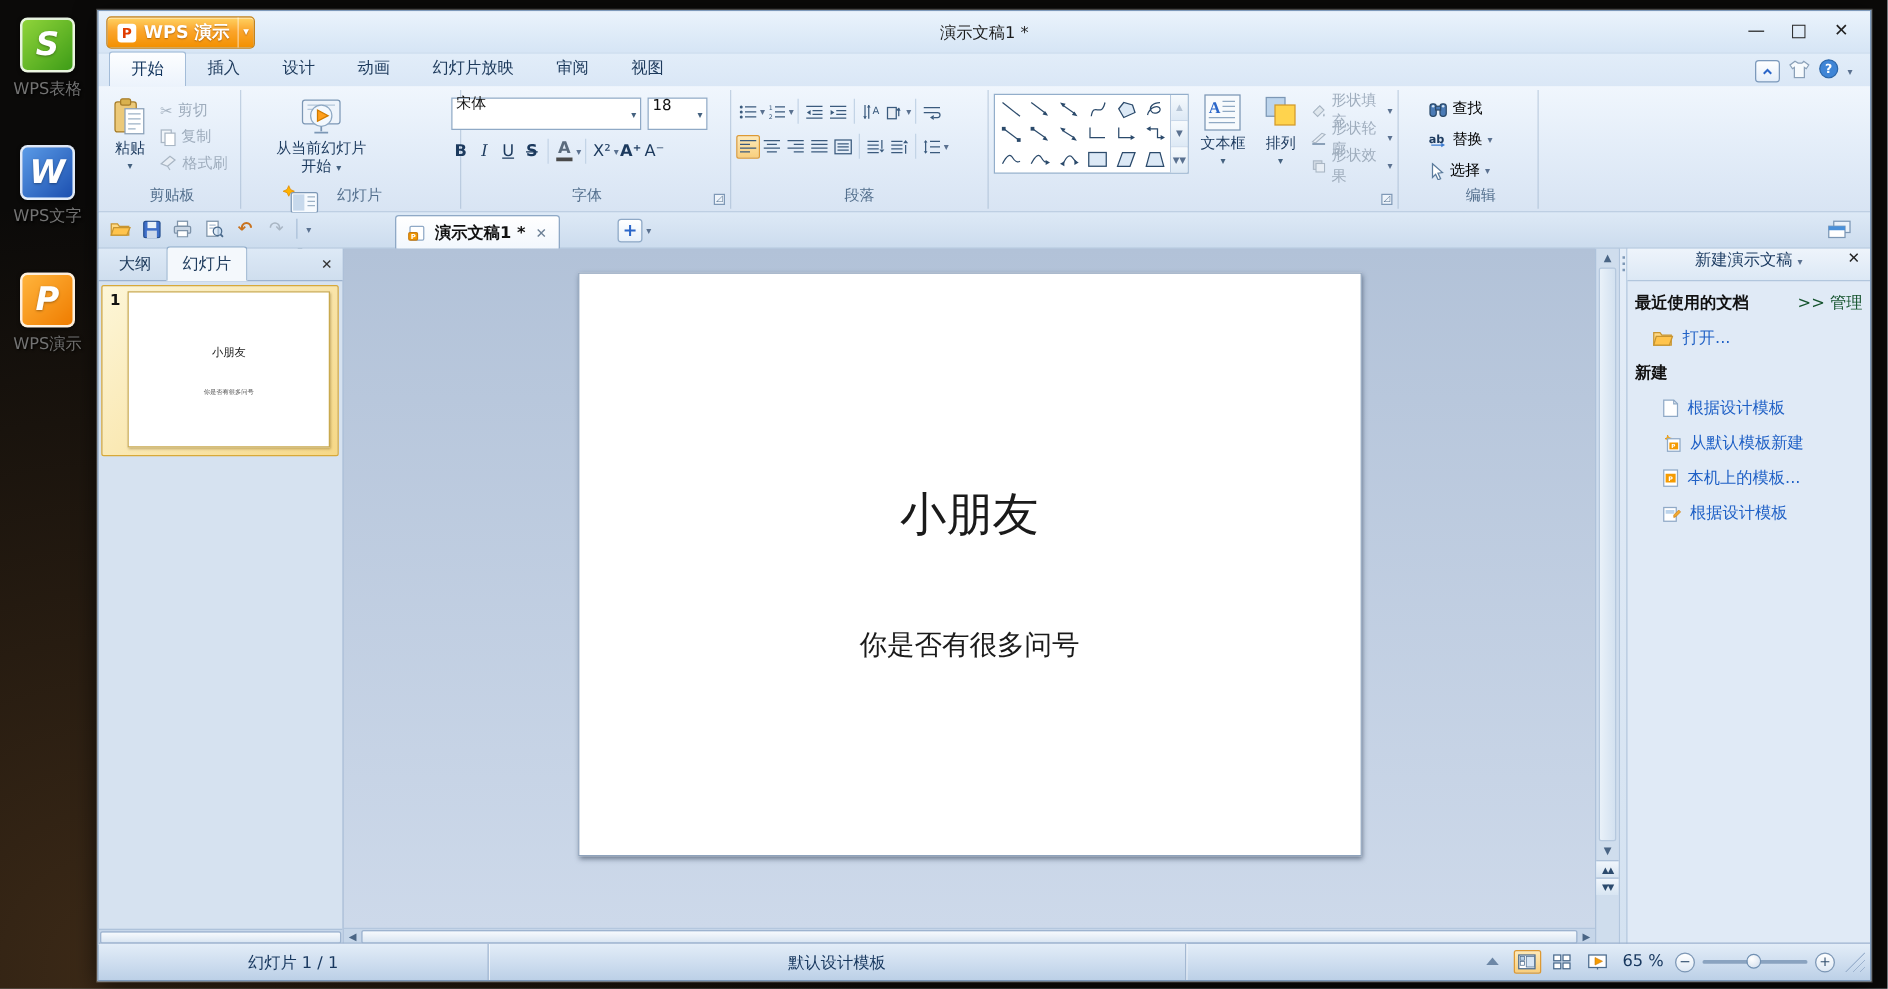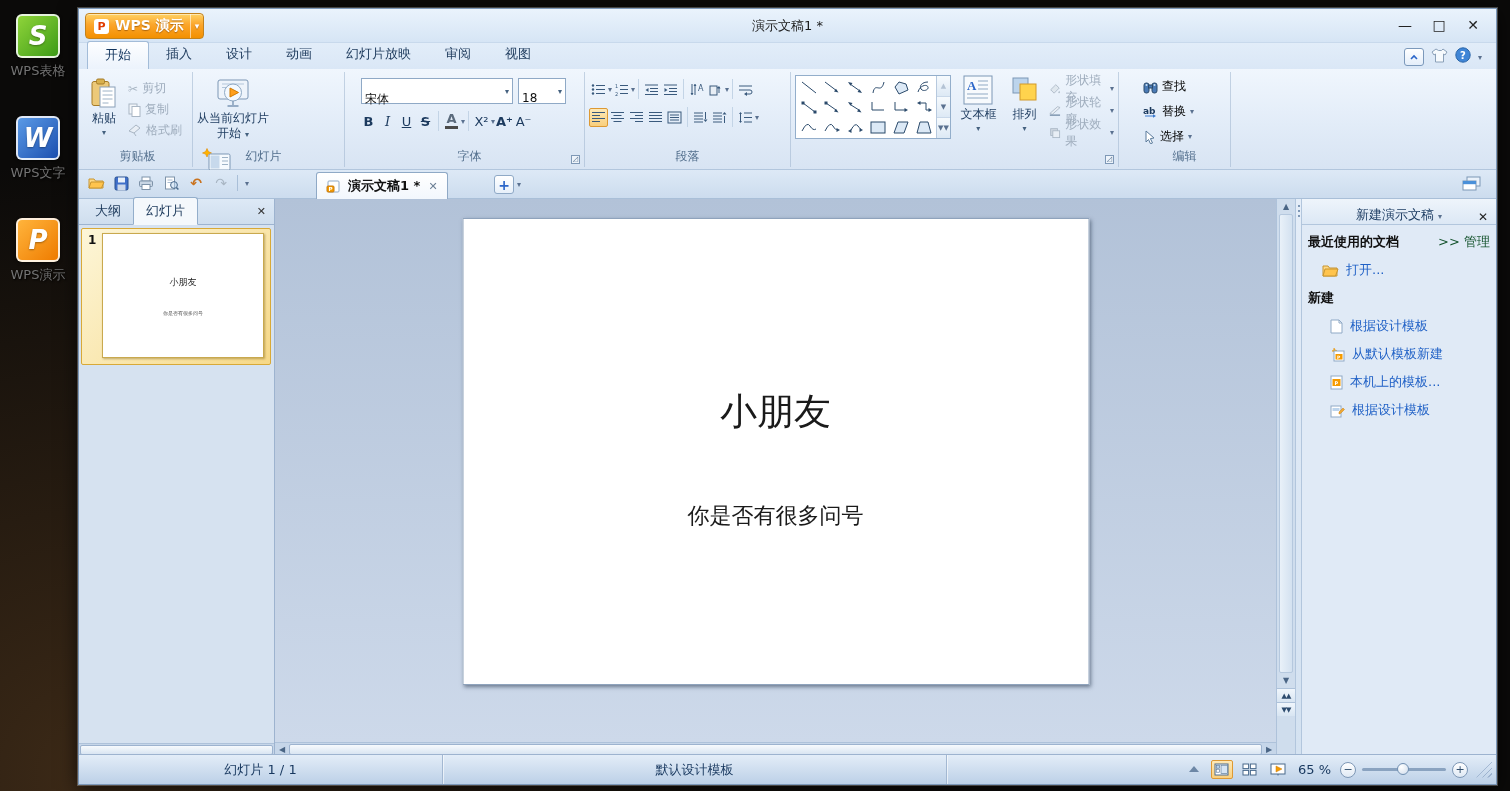--- a/index.html
+++ b/index.html
@@ -52,21 +52,21 @@
           background:linear-gradient(#f0f6fd,#e2ecf8 55%,#d8e4f3);border-bottom:1px solid #b2c6dd}
   .g{position:absolute;top:3px;bottom:2px;border-right:1px solid rgba(158,180,206,.55);padding:3px 4px 16px}
   .glabel{position:absolute;left:0;right:0;bottom:2px;text-align:center;font-size:12px;color:#54708e}
   .launcher{position:absolute;right:4px;bottom:3px;width:9px;height:9px;border:1px solid #7e98b6;
             font-size:7px;line-height:7px;color:#54708e;text-align:center;cursor:pointer;background:#eef4fb}
   .bb{display:inline-flex;flex-direction:column;align-items:center;justify-content:flex-start;gap:2px;
       vertical-align:top;padding:3px 3px;font-size:12px;color:#1c3a5e;cursor:pointer;text-align:center;line-height:1.25}
   .dn{font-size:8px;color:#44617f}
   .graytxt{color:#9fadbd}
   .srow{display:flex;align-items:center;gap:4px;font-size:12px;height:19px;cursor:pointer}
-  .combo{background:#fff;border:1px solid #8fa9c6;height:20px;display:flex;align-items:flex-start;font-size:12px;
+  .combo{background:#fff;border:1px solid #8fa9c6;height:20px;display:flex;align-items:flex-end;font-size:12px;
          color:#111;padding:12px 3px;position:relative;cursor:pointer}
   .combo .ca{margin-left:auto;font-size:8px;color:#44617f;border-left:1px solid #c4d4e6;padding-left:3px;height:100%;display:flex;align-items:center}
   .fbtn{min-width:19px;height:19px;display:inline-flex;align-items:center;justify-content:center;font-size:13px;
         color:#1c3a5e;cursor:pointer;padding:0 1px}
   .fbtn.on{background:linear-gradient(#fde9b8,#f9cf7d);border:1px solid #dd9933;border-radius:2px}
   .vsep{width:1px;background:#c3d4e6;height:20px;margin:0 3px;align-self:center}
   .icn{display:inline-flex;align-items:center;justify-content:center}
   
   .shapebox{display:flex;border:1px solid #93aecb;background:#fff;height:64px}
   .shapegrid{display:grid;grid-template-columns:repeat(6,23px);grid-template-rows:repeat(3,20px);padding:1px}
@@ -126,34 +126,34 @@
   .vscroll .vtrack{flex:1;margin:0 2px;background:linear-gradient(90deg,#e9f1f9,#d3e1f0);border:1px solid #b5c8de;border-radius:2px}
   .vscroll .vbtn{height:14px;display:flex;align-items:center;justify-content:center;font-size:7px;color:#2c4b6e;
                  border-top:1px solid #aec2da;background:linear-gradient(#f0f6fc,#d8e5f2);cursor:pointer;letter-spacing:-1px}
   .vscroll .vpad{height:40px}
   
   .splitter{width:7px;background:linear-gradient(#e4edf8,#d4e2f1);border-left:1px solid #b2c6dd;border-right:1px solid #b2c6dd;position:relative;cursor:col-resize}
   .splitter i{position:absolute;left:2px;top:6px;width:2px;height:2px;background:#7e98b6;box-shadow:0 5px 0 #7e98b6,0 10px 0 #7e98b6}
   
   .tpane{width:194px;background:#e0eaf6;display:flex;flex-direction:column}
   .tptitle{height:26px;border-bottom:1px solid #b2c6dd;background:linear-gradient(#eef4fb,#dce8f5);
-           display:flex;align-items:flex-end;position:relative;font-size:13px;color:#17375e}
+           display:flex;align-items:flex-start;position:relative;font-size:13px;color:#17375e}
   .tptitle .tt{flex:1;text-align:center;cursor:pointer}
   .tptitle .x{position:absolute;right:8px;font-size:12px;color:#222;cursor:pointer}
   .tpbody{flex:1;padding:8px 6px;font-size:13px}
   .tprow{display:flex;align-items:center;margin-bottom:9px}
   .tphead{font-weight:bold;color:#111;font-size:13px}
   .tplink{color:#14532d;cursor:pointer}
   .tpitem{display:flex;align-items:center;gap:7px;margin:10px 0 10px 22px;color:#2061c6;cursor:pointer}
   .tpitem.open{margin-left:14px}
   
   .sbar{position:absolute;left:0;bottom:0;width:100%;height:30px;
         background:linear-gradient(#e3edf8,#bcd0e7);border-top:1px solid #9db3cf;display:flex;align-items:center;font-size:13px;color:#17375e}
   .ssec{height:100%;display:flex;align-items:center;justify-content:center;border-right:1px solid #a3b8d2;box-shadow:1px 0 0 rgba(255,255,255,.6)}
-  .s1{width:364px}.s2{width:504px}
+  .s1{width:312px}.s2{width:558px}
   .sright{margin-left:auto;display:flex;align-items:center;gap:6px;padding-right:4px}
   .vwbtn{width:22px;height:19px;display:flex;align-items:center;justify-content:center;cursor:pointer;border:1px solid transparent;border-radius:2px}
   .vwbtn.on{background:linear-gradient(#fde9b8,#f9cf7d);border-color:#dd9933}
   .zbtn{width:16px;height:16px;border:1px solid #7e98b6;border-radius:50%;background:linear-gradient(#fff,#dfe9f4);
         display:flex;align-items:center;justify-content:center;font-size:11px;color:#33506f;cursor:pointer;line-height:0}
   .ztrack{width:84px;height:3px;background:#8aa3c0;border-radius:2px;position:relative}
   .ztrack .tick{position:absolute;left:50%;top:-3px;width:1px;height:9px;background:#8aa3c0}
   .ztrack .zthumb{position:absolute;left:42%;top:-5px;width:12px;height:12px;border-radius:50%;
                   border:1px solid #7190b2;background:radial-gradient(circle at 35% 30%,#ffffff,#cfdcec);cursor:pointer}
   .grip{width:16px;height:16px;background:repeating-linear-gradient(135deg,transparent 0 3px,#9db3cf 3px 4px);
@@ -251,21 +251,21 @@
           <svg width="14" height="13" viewBox="0 0 14 13">
               <path d="M1 7l7-6 4 3-6 5z" fill="#e8eef5" stroke="#a9b6c4"></path>
               <path d="M6 9l2 3" stroke="#a9b6c4"></path>
             </svg>
           <span>格式刷</span>
         </div>
       </div>
       <div class="glabel">剪贴板</div>
     </div>
 
-    <div class="g" style="left:104px;width:162px">
+    <div class="g" style="left:128px;width:162px">
       <div class="bb" style="width:92px">
         <svg width="34" height="31" viewBox="0 0 34 31">
           <rect x="2" y="2" width="30" height="19" rx="2" fill="#eef4fb" stroke="#7c97b5"></rect>
           <path d="M6 6h22M6 9.5h12" stroke="#b3c6da" fill="none"></path>
           <circle cx="17" cy="14.5" r="8.5" fill="#f4f9fe" stroke="#8fa9c4"></circle>
           <path d="M14 10l8.5 4.5L14 19z" fill="#ff9f1c" stroke="#d07b00"></path>
           <path d="M17 23v4M11.5 28h11" stroke="#7c97b5" fill="none" stroke-width="1.4"></path>
         </svg>
         <span><span>从当前幻灯片</span><br>
         <span>开始</span> <span class="dn">▾</span></span>

